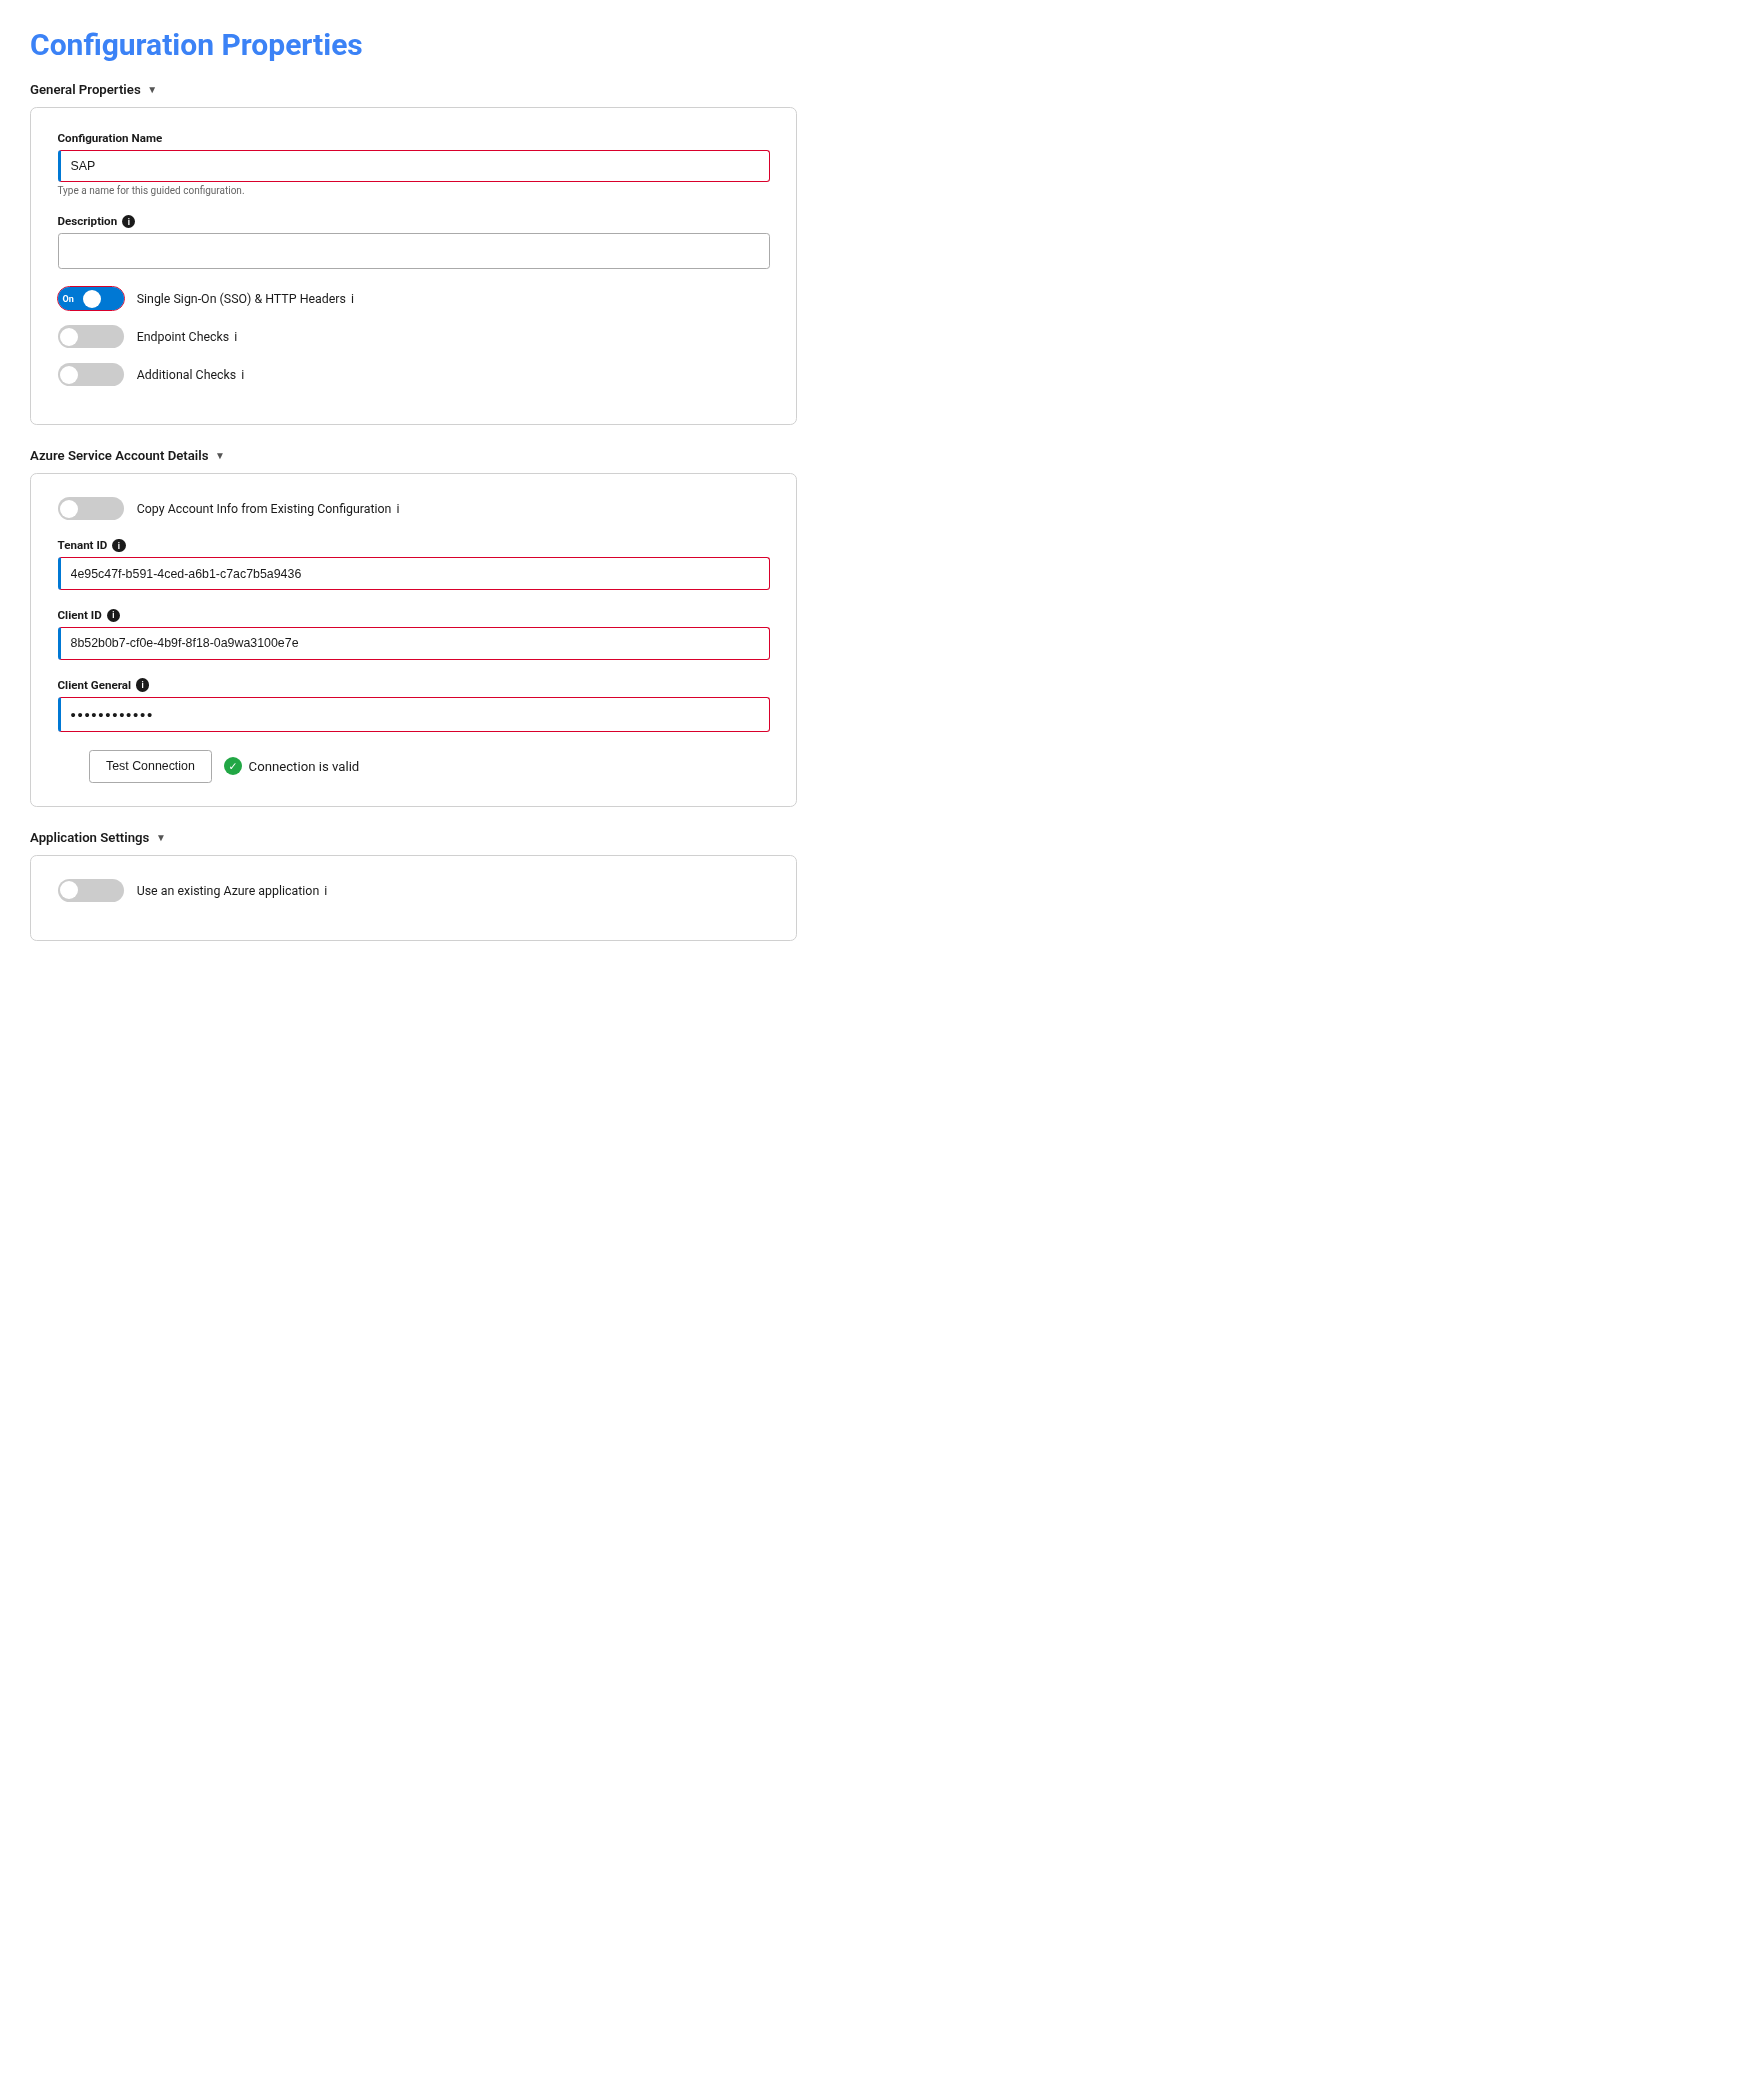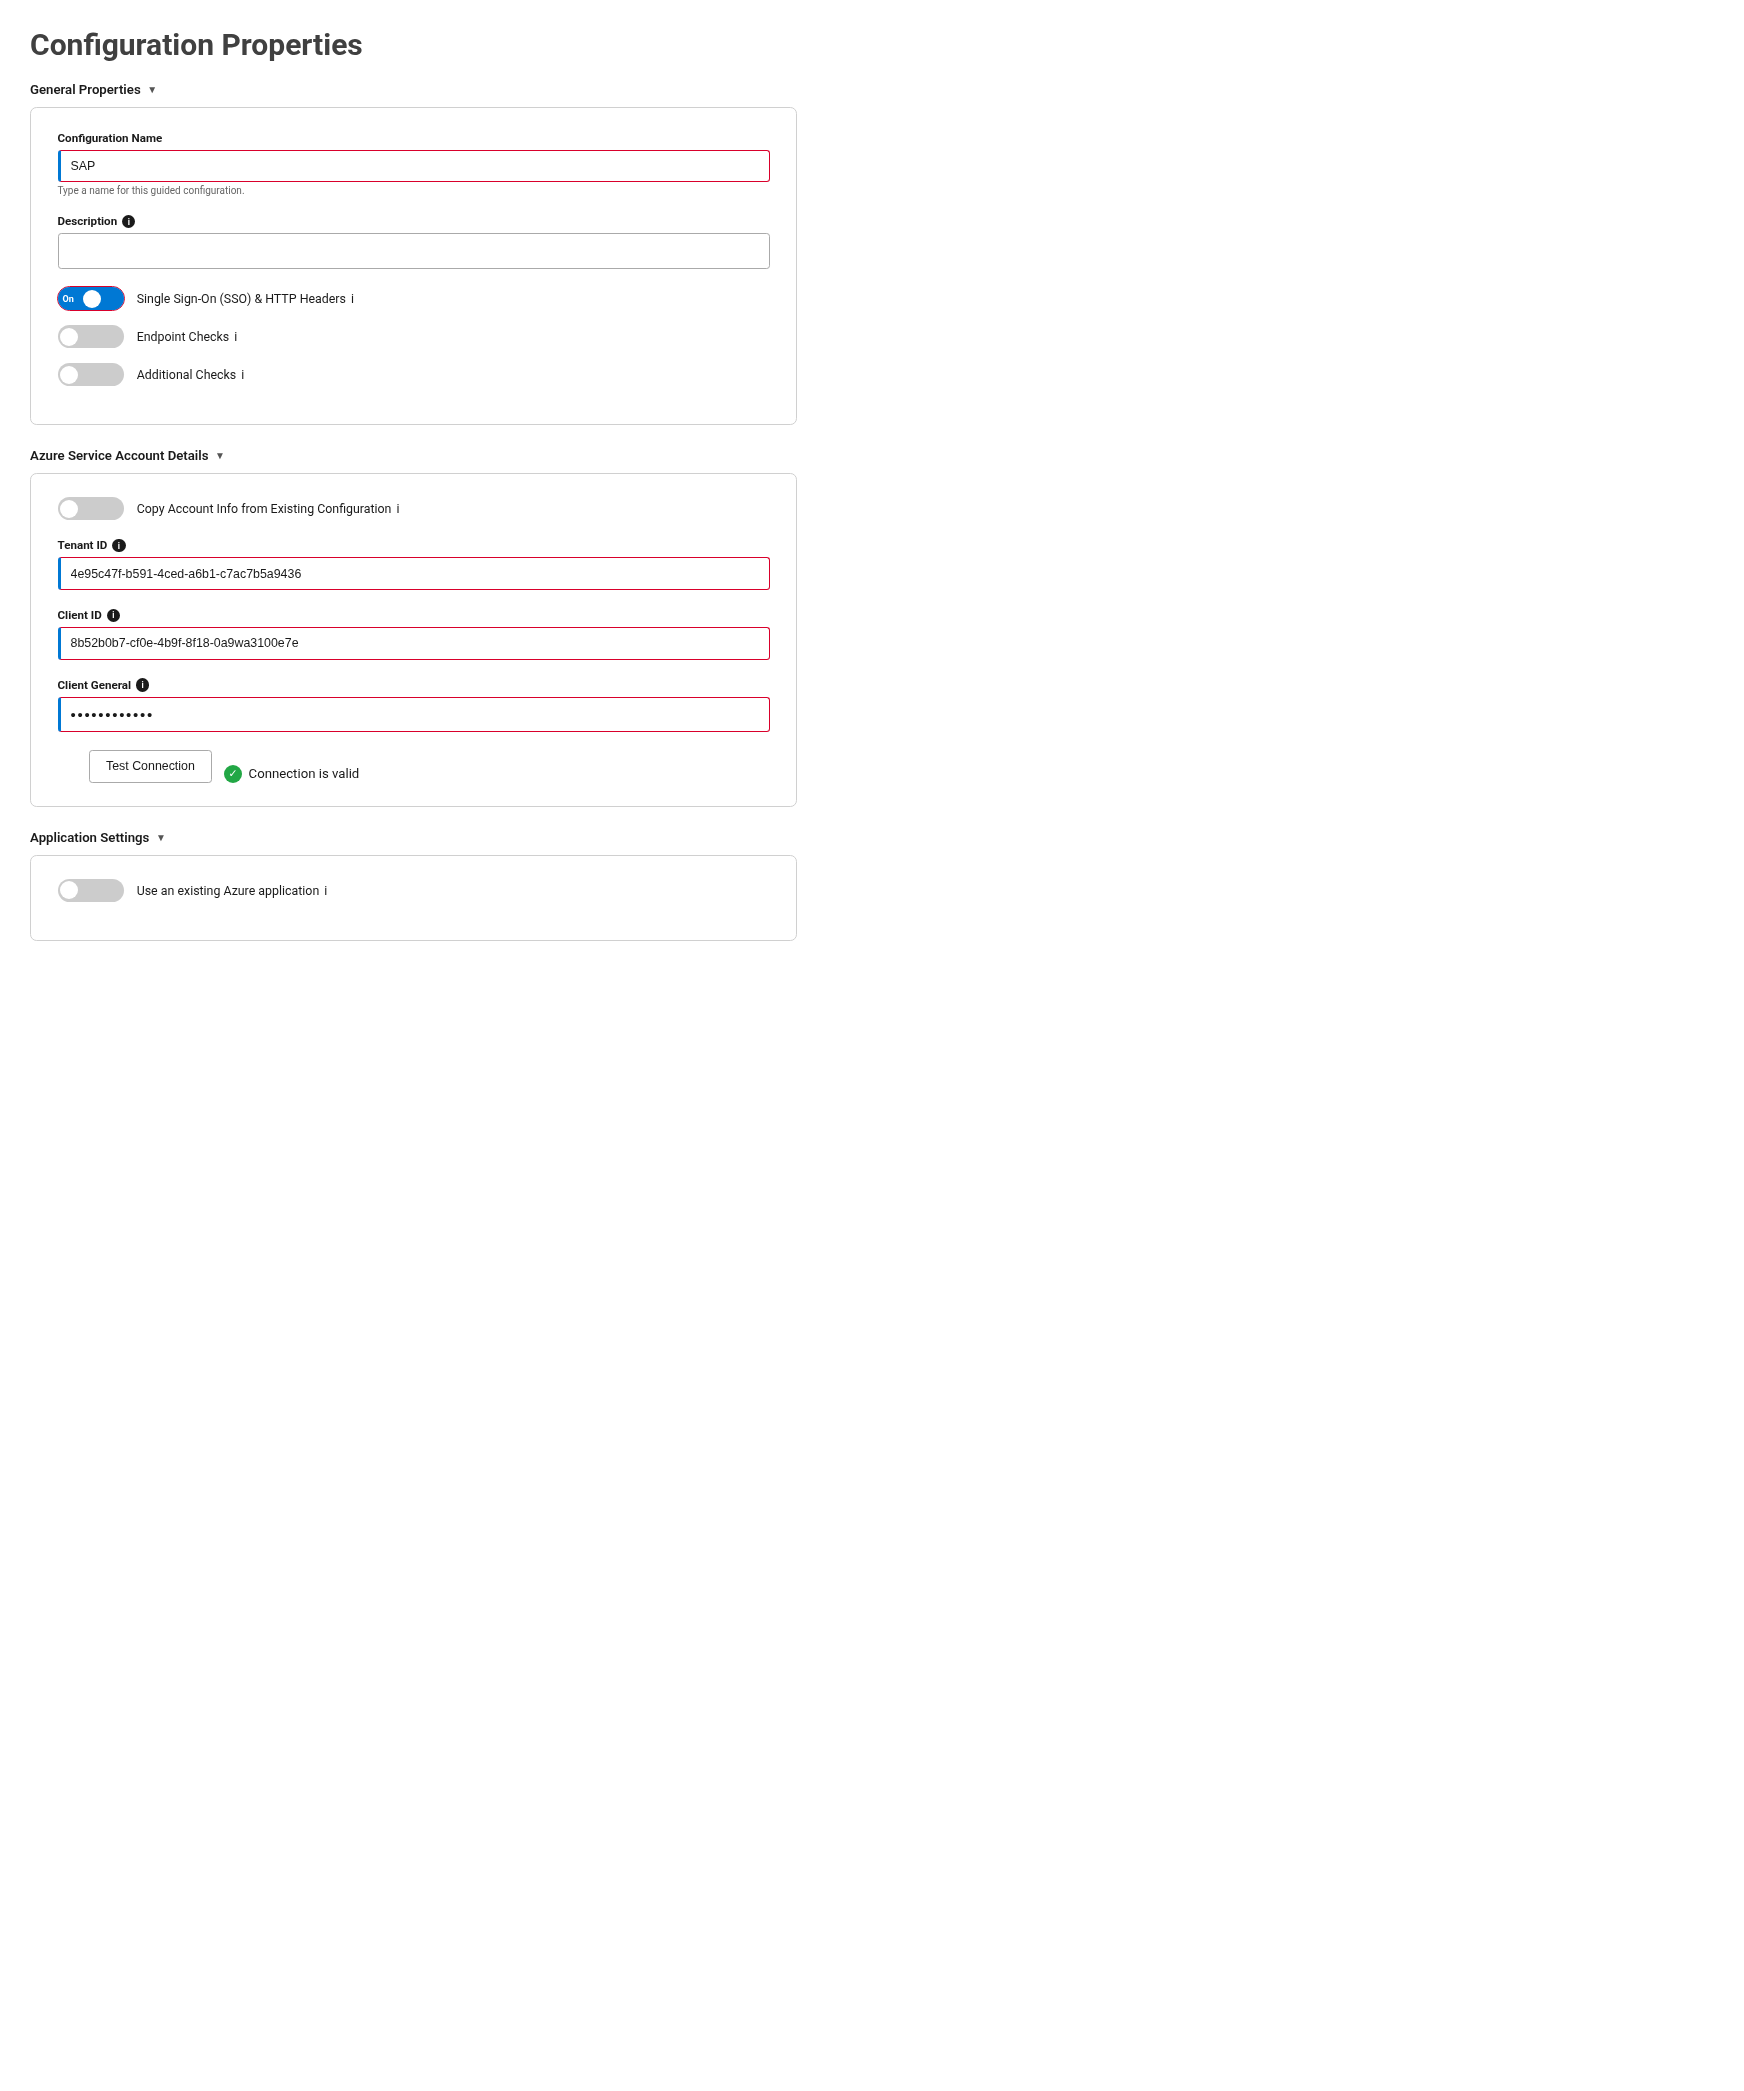--- a/index.html
+++ b/index.html
@@ -7,21 +7,21 @@
       font-family: -apple-system, BlinkMacSystemFont, 'Segoe UI', Roboto, sans-serif;
       background: #fff;
       color: #1a1a1a;
       padding: 26.5px 30px;
       max-width: 827px;
     }
     h1 {
       font-size: 30px;
       font-weight: 700;
       margin-bottom: 20px;
-      color: #404040;
+      color: #3b82f6;
     }
     .section-header {
       display: flex;
       align-items: center;
       gap: 6.6px;
       font-size: 13.2px;
       font-weight: 600;
       color: #1a1a1a;
       margin-bottom: 10px;
       cursor: pointer;
@@ -152,21 +152,21 @@
       transform: translateY(-50%);
       font-size: 9px;
       font-weight: 700;
       color: #fff;
       pointer-events: none;
     }
 
     
     .test-connection-row {
       display: flex;
-      align-items: flex-end;
+      align-items: center;
       gap: 11.6px;
       margin-top: 6.6px;
       padding-left: 31px;
     }
     .btn-test {
       border: 0.8px solid #aaa;
       background: #fff;
       padding: 8.3px 16.5px;
       border-radius: 3.3px;
       font-size: 12.4px;

